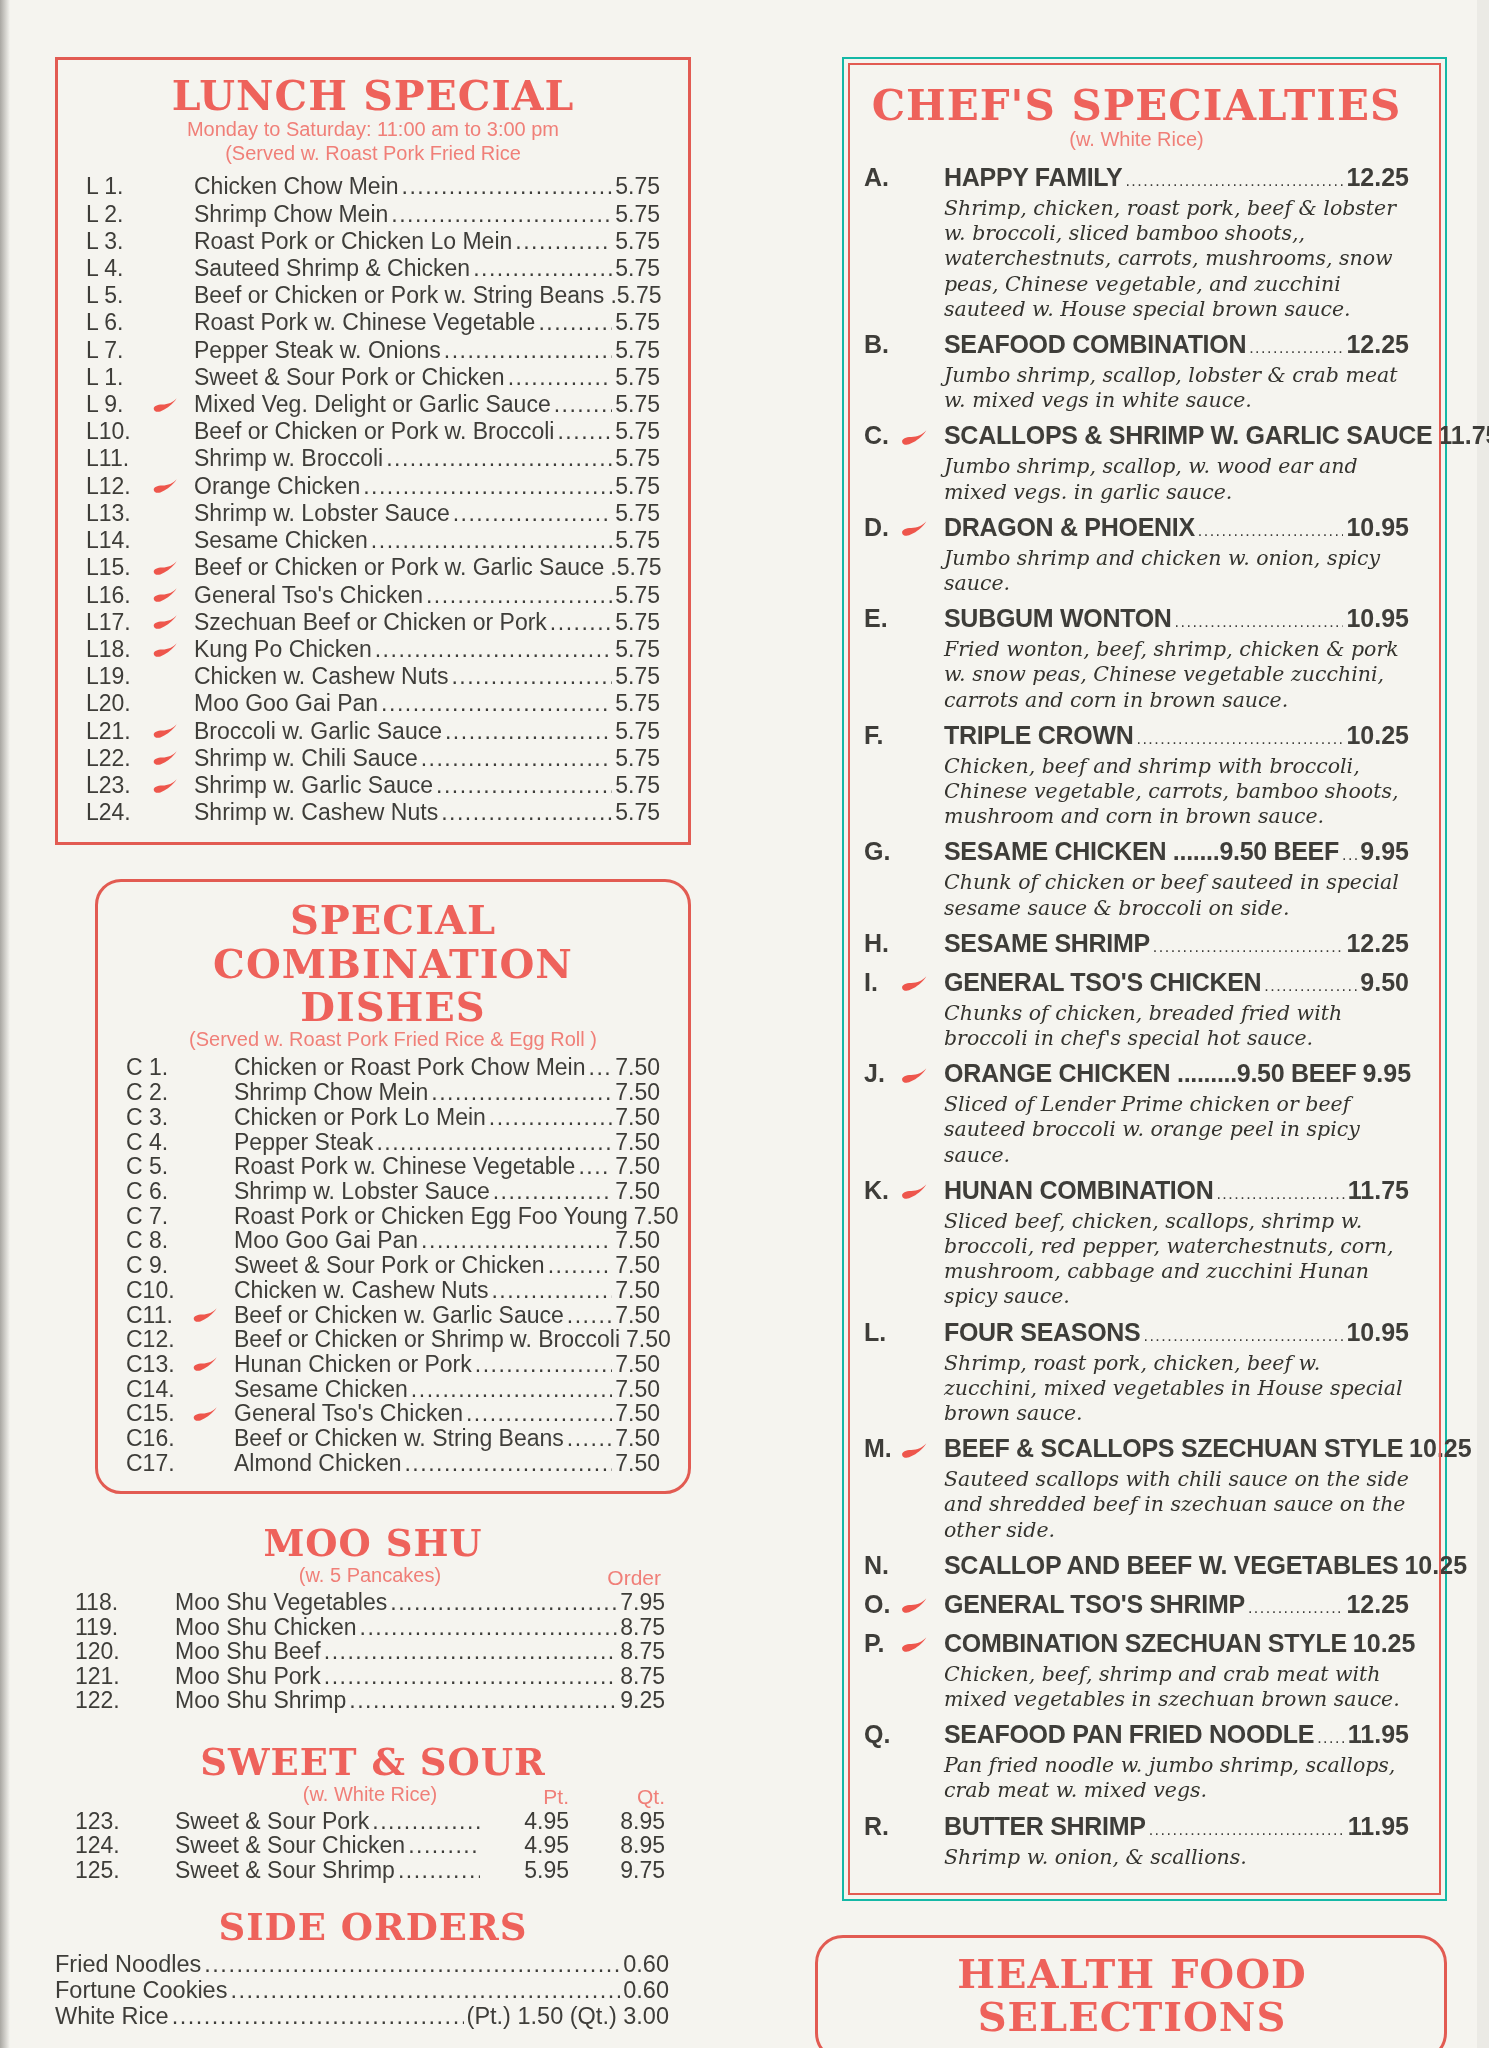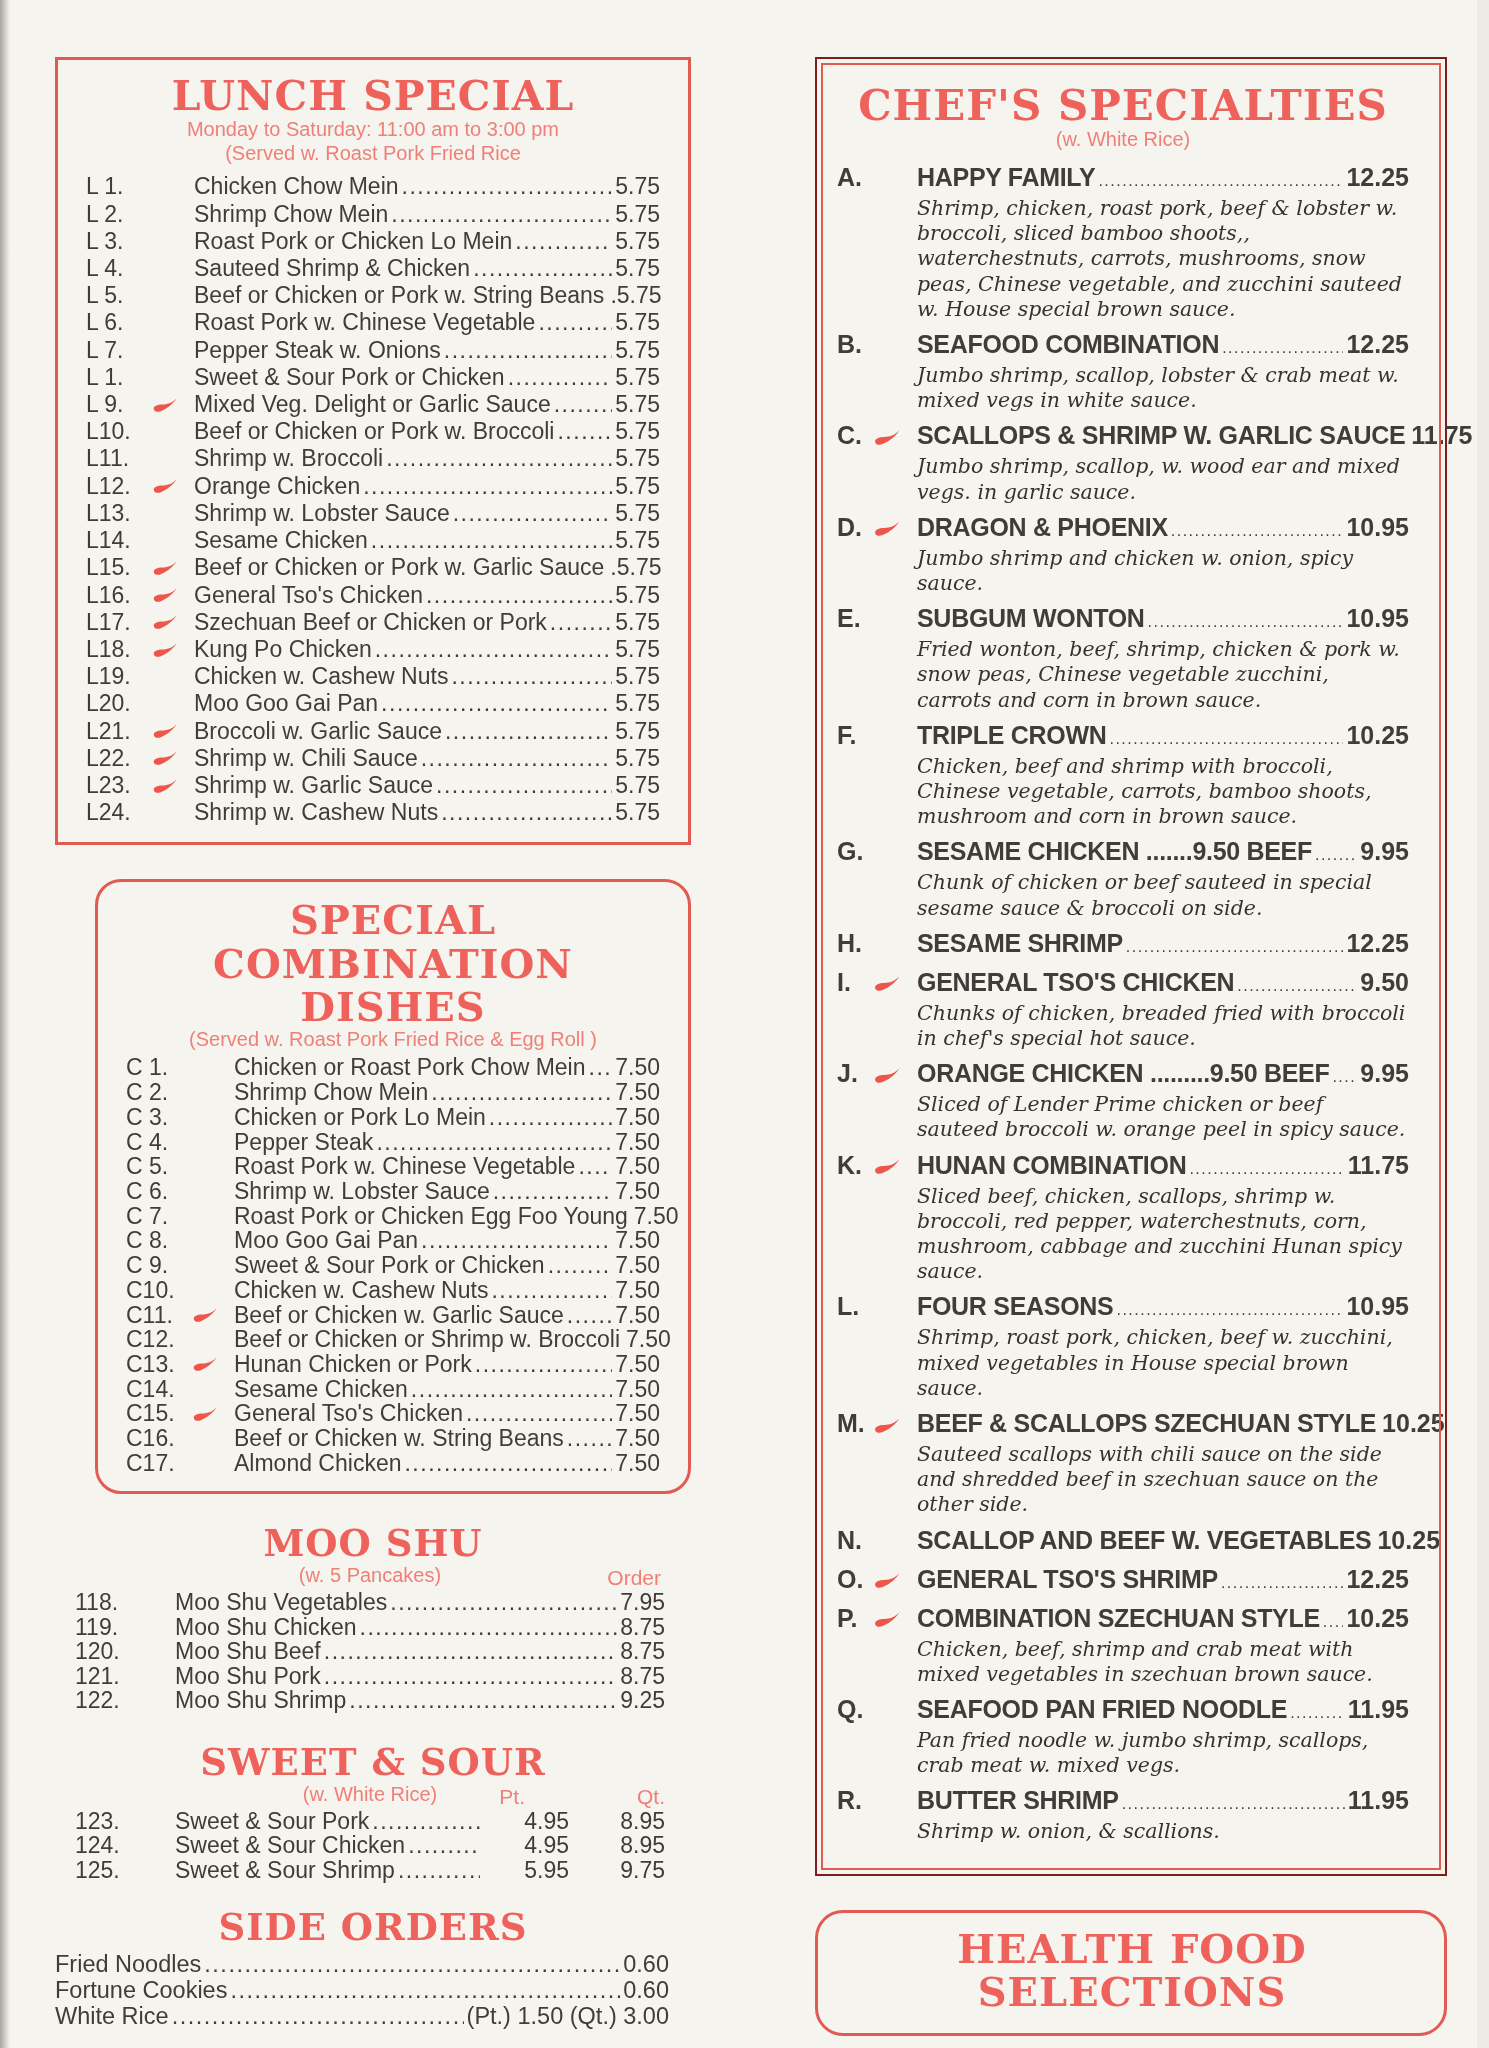--- a/index.html
+++ b/index.html
@@ -11,21 +11,21 @@
   }
   .scan-edge-left{position:absolute;left:0;top:0;bottom:0;width:10px;
     background:linear-gradient(90deg,#a9a7a2,#f5f4ef);}
   .scan-edge-right{position:absolute;right:0;top:0;bottom:0;width:12px;background:#ebeae5;}
   .col{position:absolute;top:57px;}
   .col-left{left:55px;width:636px;}
   .col-right{left:815px;width:632px;}
 
   .box{border:3px solid #e25b52;}
   .box-rounded{border-radius:26px;margin-left:40px;}
-  .box-double{border:2px solid #7f1d1d;position:relative;}
+  .box-double{border:2px solid #14b8a6;position:relative;margin-left:27px;}
   .box-double::before{content:"";position:absolute;inset:4px;border:2px solid #e25b52;pointer-events:none;}
 
   h2.sec{margin:0;text-align:center;font-family:"DejaVu Serif",serif;font-weight:bold;
     color:#ee625b;letter-spacing:1px;line-height:1.08;}
   .sub{text-align:center;color:#f07f78;font-size:20px;line-height:1.18;}
 
   .row{display:flex;align-items:baseline;}
   .num{flex:0 0 64px;white-space:nowrap;}
   .num-wide{flex:0 0 100px;white-space:nowrap;}
   .chili-slot{flex:0 0 44px;align-self:center;}
@@ -641,21 +641,21 @@
           <span class="price">9.25</span>
         </div>
 
     </div>
   </section>
 
   <section class="plain-sec">
     <h2 class="sec">SWEET &amp; SOUR</h2>
     <div class="hdr-line">
       <div class="sub">(w. White Rice)</div>
-      <div class="labels-row" style="position:absolute;top:2px;left:0;right:0;gap:44px;">
+      <div class="labels-row" style="position:absolute;top:2px;left:0;right:0;">
         <span class="spacer"></span>
         <span class="pt-col col-label" style="position:static">Pt.</span>
         <span class="qt-col col-label" style="position:static">Qt.</span>
       </div>
     </div>
     <div class="items list-narrow">
 
         <div class="row">
           <span class="num-wide">123.</span>
           <span class="nm">Sweet &amp; Sour Pork</span>

